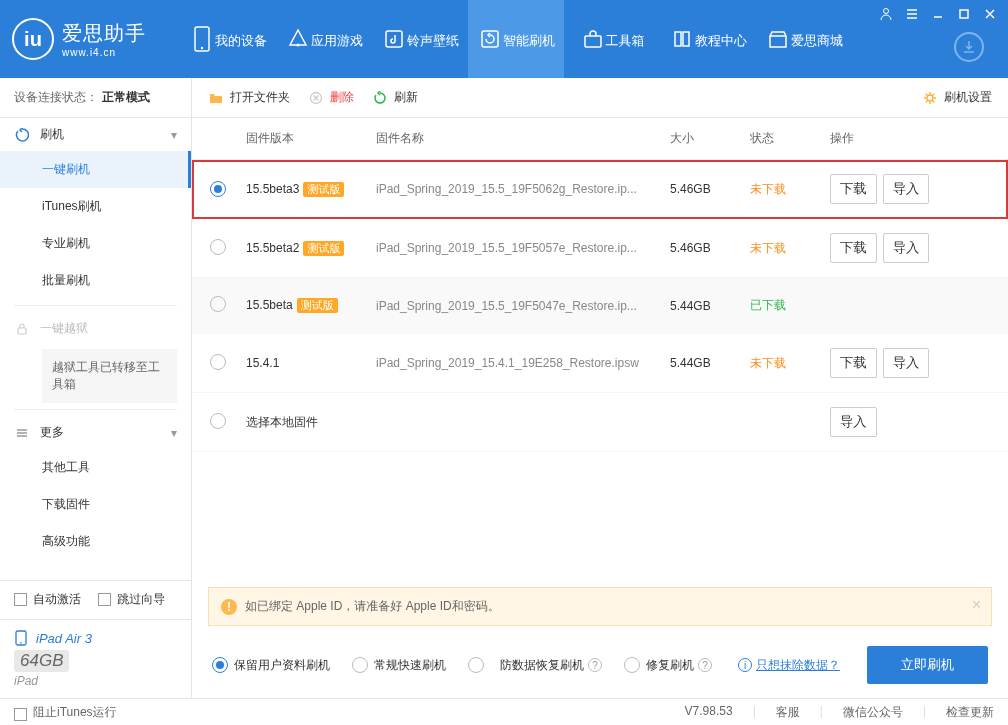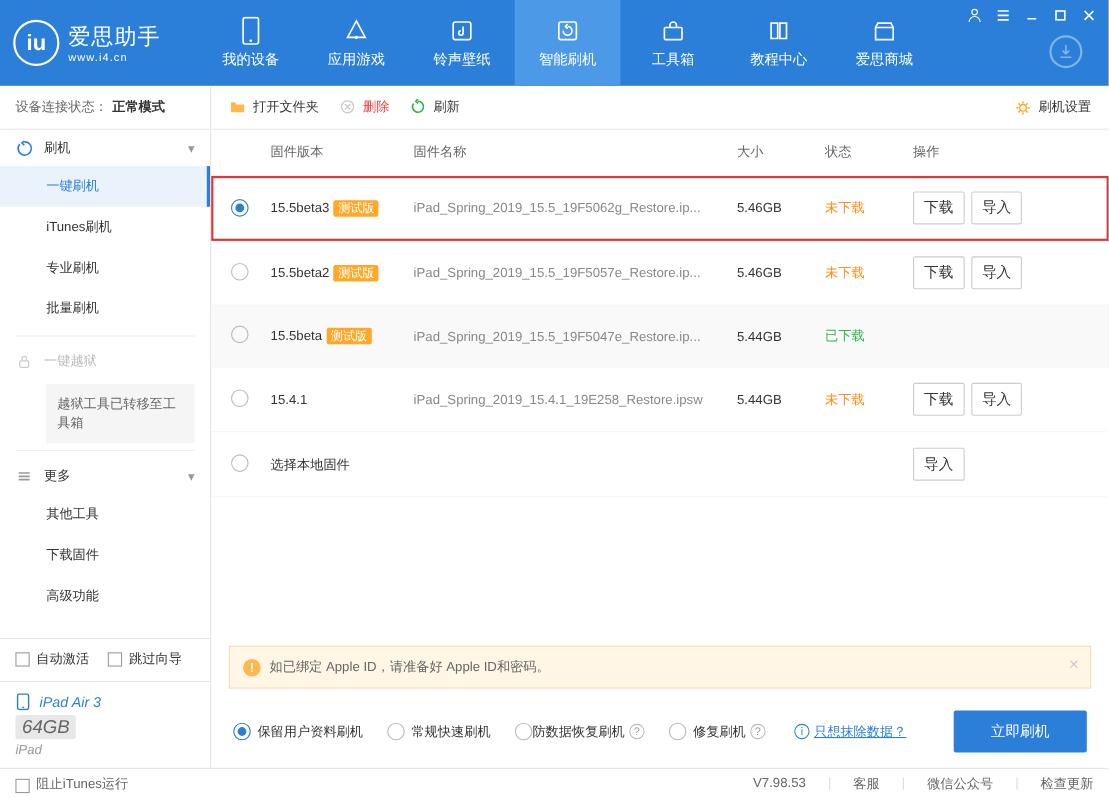--- a/index.html
+++ b/index.html
@@ -6,21 +6,21 @@
 body { font-family: "Microsoft YaHei", Arial, sans-serif; font-size: 12px; color: #333; background: #fff; width: 1008px; height: 725px; overflow: hidden; }
 
 
 .header { height: 78px; background: #2b7fd8; color: #fff; display: flex; align-items: center; padding: 0 12px; position: relative; }
 .logo-area { display: flex; align-items: center; width: 168px; }
 .logo-circle { width: 42px; height: 42px; border: 2px solid #fff; border-radius: 50%; display: flex; align-items: center; justify-content: center; font-size: 20px; font-weight: bold; }
 .logo-text { margin-left: 8px; }
 .logo-text .cn { font-size: 20px; font-weight: 500; letter-spacing: 1px; }
 .logo-text .url { font-size: 10px; letter-spacing: 1px; }
 .nav { display: flex; height: 100%; }
-.nav-item { width: 96px; display: flex; flex-direction: column; align-items: center; justify-content: center; cursor: pointer; }
+.nav-item { width: 96px; display: flex; align-items: center; justify-content: center; cursor: pointer; }
 .nav-item.active { background: #4c9ae7; }
 .nav-item .nicon { width: 26px; height: 26px; display: flex; align-items: center; justify-content: center; }
 .nav-item span { font-size: 13px; margin-top: 4px; }
 .header-right { position: absolute; right: 10px; top: 6px; display: flex; gap: 10px; }
 .hr-ico { width: 16px; height: 16px; display: flex; align-items: center; justify-content: center; cursor: pointer; color: #fff; }
 .down-circle { position: absolute; right: 24px; bottom: 16px; width: 30px; height: 30px; border: 2px solid #7fb5ea; border-radius: 50%; display: flex; align-items: center; justify-content: center; cursor: pointer; }
 
 
 .wrap { display: flex; height: 620px; }
 
@@ -38,21 +38,21 @@
 .divider { border-top: 1px solid #eee; margin: 6px 14px; }
 .side-bottom { border-top: 1px solid #e5e5e5; padding: 10px 14px; }
 .device-card { padding: 10px 14px; border-top: 1px solid #e5e5e5; font-style: italic; }
 .device-card .dname { color: #2b7fd8; font-size: 13px; font-weight: 500; }
 .device-card .badge { display: inline-block; background: #e8e8e8; color: #666; padding: 1px 6px; border-radius: 3px; font-size: 17px; margin-top: 4px; }
 .device-card .dtype { color: #999; margin-top: 2px; }
 
 
 .main { flex: 1; display: flex; flex-direction: column; }
 .toolbar { height: 40px; border-bottom: 1px solid #e8e8e8; display: flex; align-items: center; padding: 0 16px; gap: 18px; }
-.tb-btn { display: flex; align-items: flex-start; cursor: pointer; color: #333; }
+.tb-btn { display: flex; align-items: flex-end; cursor: pointer; color: #333; }
 .tb-btn.disabled { color: #ef4444; }
 .tb-ico { width: 16px; height: 16px; margin-right: 6px; display: inline-flex; align-items: center; justify-content: center; }
 .tb-right { margin-left: auto; color: #333; display: flex; align-items: center; cursor: pointer; }
 
 .table { flex: 1; }
 .thead { display: flex; padding: 12px 18px; color: #666; border-bottom: 1px solid #f0f0f0; }
 .col-sel { width: 36px; }
 .col-ver { width: 130px; }
 .col-name { flex: 1; }
 .col-size { width: 80px; text-align: left; }
@@ -376,21 +376,21 @@
       <div class="opt">
         <span class="radio checked"></span>
         <span style="margin-left:6px">保留用户资料刷机</span>
       </div>
       <div class="opt">
         <span class="radio"></span>
         <span style="margin-left:6px">常规快速刷机</span>
       </div>
       <div class="opt">
         <span class="radio"></span>
-        <span style="margin-left:0">防数据恢复刷机</span>
+        <span style="margin-left:16px">防数据恢复刷机</span>
         <span class="q-ico">?</span>
       </div>
       <div class="opt">
         <span class="radio"></span>
         <span style="margin-left:6px">修复刷机</span>
         <span class="q-ico">?</span>
       </div>
       <div class="opt">
         <span class="q-ico" style="border-color:#2b7fd8;color:#2b7fd8">i</span>
         <span class="erase-link">只想抹除数据？</span>

